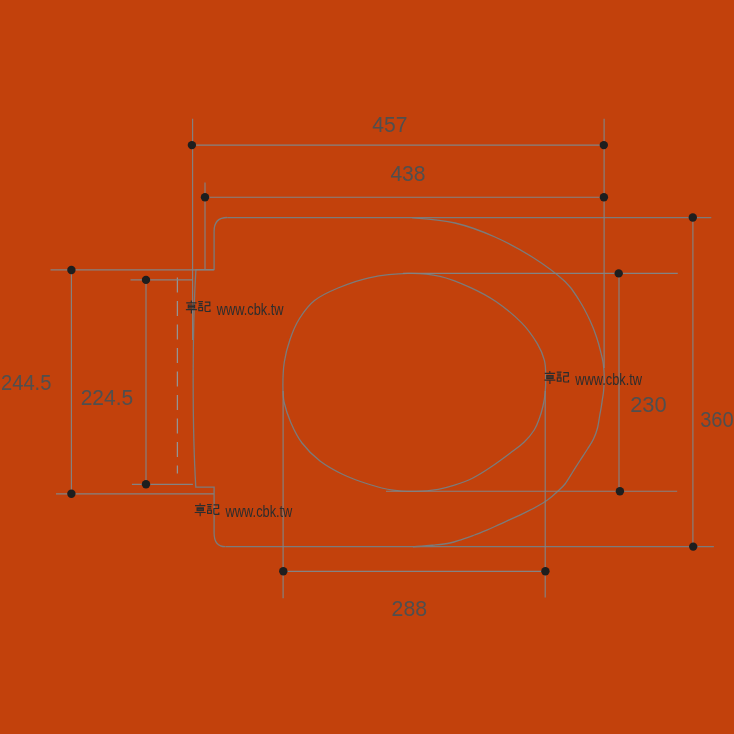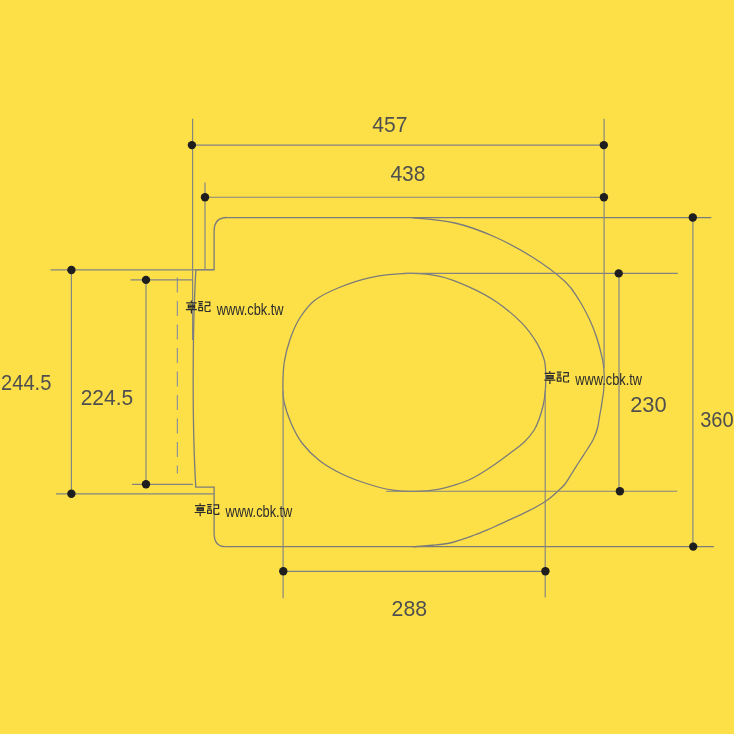--- a/index.html
+++ b/index.html
@@ -1,16 +1,16 @@
 <!DOCTYPE html>
 <html><head>
 <meta charset="utf-8">
 <style>
 html,body{margin:0;padding:0;background:#ffffff;}
-#canvas{position:relative;width:734px;height:734px;background:#fde047;overflow:hidden;}
+#canvas{position:relative;width:734px;height:734px;background:#c2410c;overflow:hidden;}
 text{font-family:"Liberation Sans", sans-serif;}
 </style>
 </head>
 <body>
 
 <div id="canvas">
 <svg width="734" height="734" viewBox="0 0 734 734" xmlns="http://www.w3.org/2000/svg">
 
 <path d="M227.2 217.5 Q214.1 217.5 214.1 231.3 V269.7 H195.9 C192.8 320 191.8 420 195.8 487.1 H214.1 V532.9 Q214.1 546.6 225.5 546.6" fill="none" stroke="#7b7b7b" stroke-width="1.3"></path>
 

